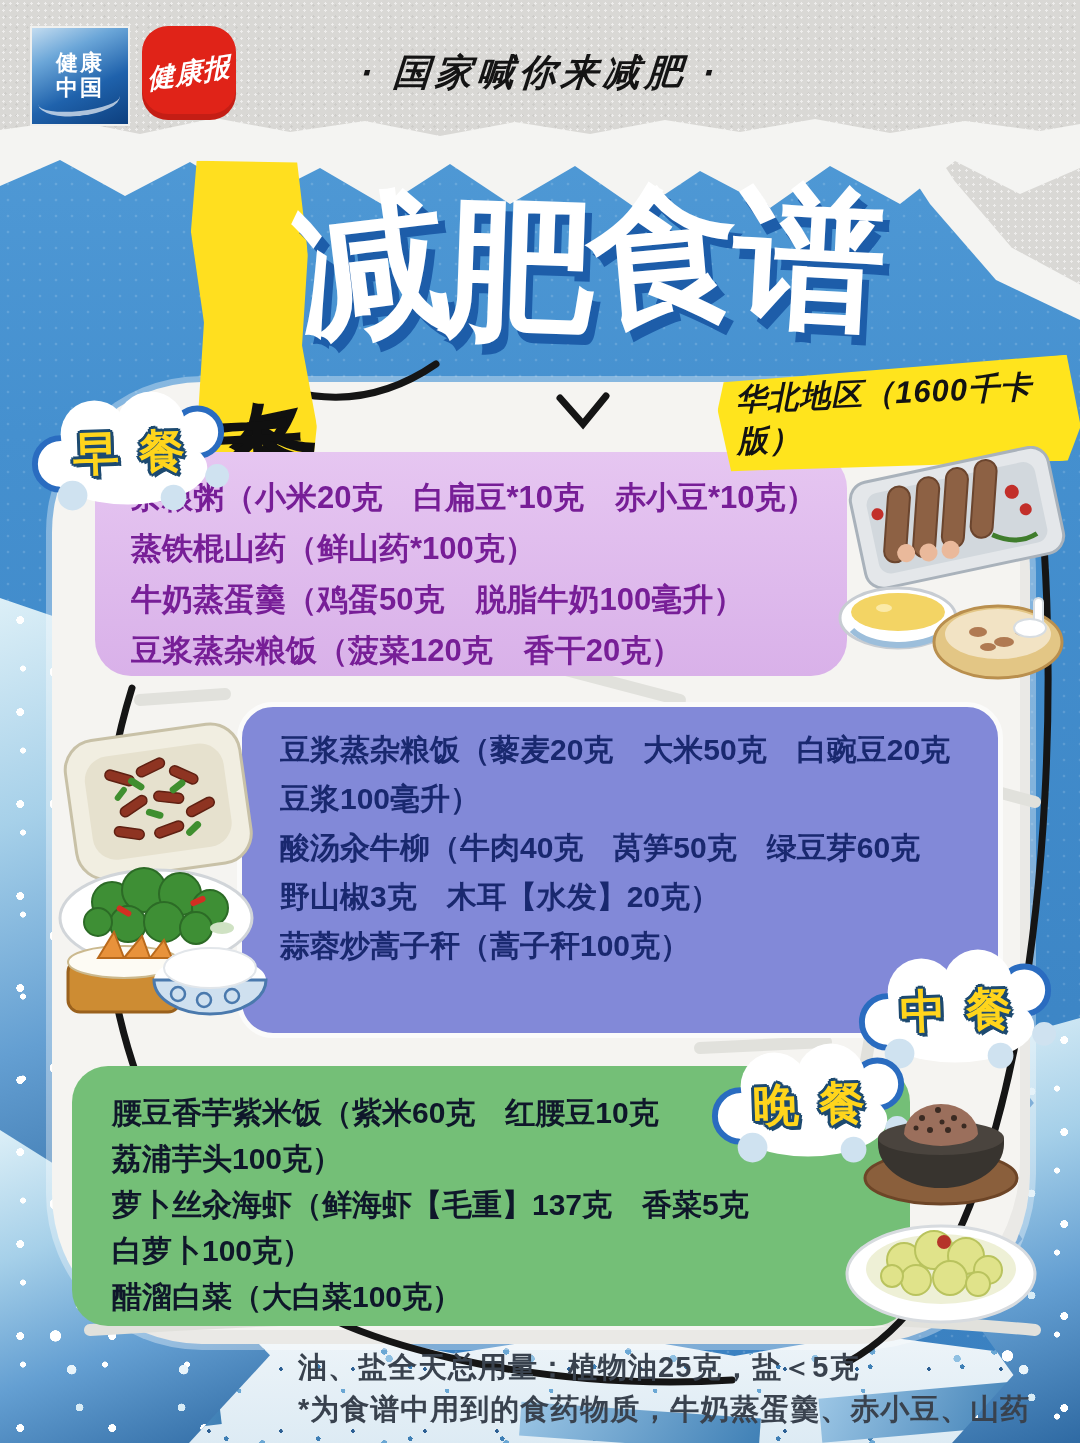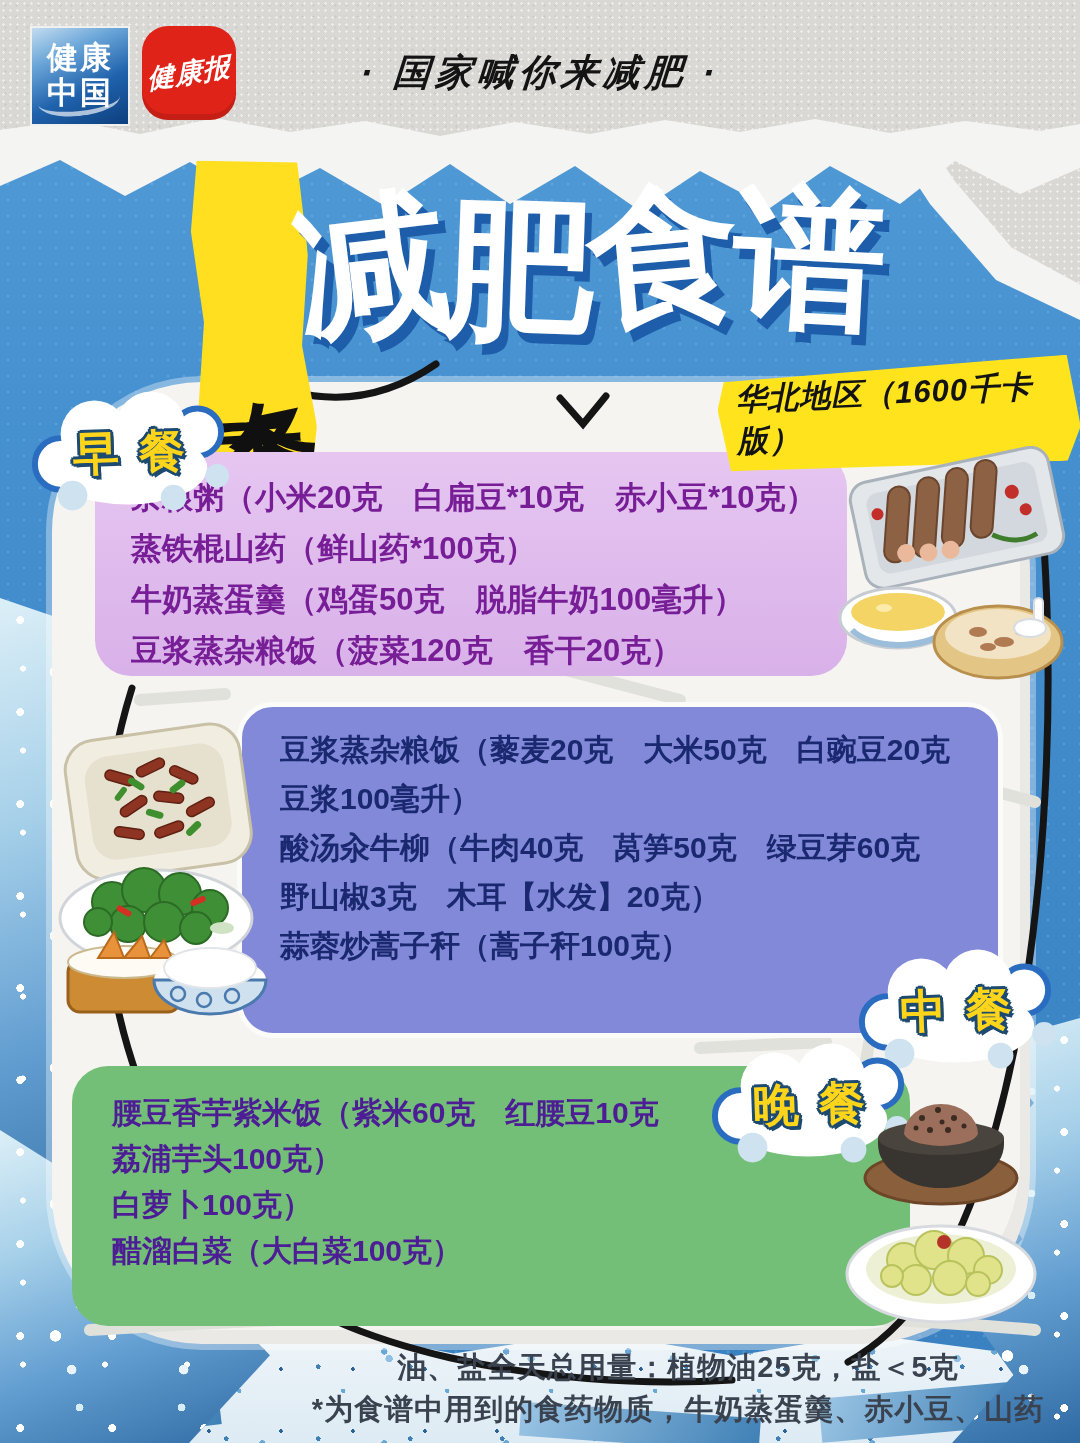--- a/index.html
+++ b/index.html
@@ -28,21 +28,21 @@
     background-image:radial-gradient(rgba(255,255,255,.55) 1px,transparent 1.2px);
     background-size:7px 7px;
     clip-path:polygon(46% 0,100% 0,100% 90%,76% 70%,56% 34%,44% 6%);}
   .torn-band{position:absolute;left:0;top:116px;width:1080px;height:102px;z-index:6;pointer-events:none;}
   
   .logo-hc{
     position:absolute;left:30px;top:26px;width:96px;height:96px;z-index:7;
     background:linear-gradient(155deg,#c3dcf0 0%,#6ba6d8 28%,#1f62ac 62%,#0d3f7e 100%);
     border:2px solid #f0f0ee;display:flex;align-items:center;justify-content:center;
   }
-  .logo-hc-text{color:#fff;font-weight:900;font-size:31px;line-height:1.12;text-align:center;letter-spacing:2px;}
+  .logo-hc-text{color:#fff;font-weight:900;font-size:22px;line-height:1.12;text-align:center;letter-spacing:2px;}
   .logo-hc-wave{position:absolute;left:6px;bottom:8px;width:82px;height:26px;border-radius:50%;
     border-bottom:5px solid rgba(255,255,255,.65);transform:rotate(-6deg);}
   .logo-hb{
     position:absolute;left:142px;top:26px;width:94px;height:94px;z-index:7;
     background:#e02318;border-radius:26px;display:flex;align-items:center;justify-content:center;
     box-shadow:inset 0 -6px 0 rgba(0,0,0,.12);
   }
   .logo-hb-text{color:#fff;font-size:27px;font-weight:700;font-style:italic;transform:rotate(-9deg) skewX(-6deg);letter-spacing:1px;}
   .slogan{
     position:absolute;left:0;top:48px;width:1080px;text-align:center;z-index:7;
@@ -129,25 +129,25 @@
     left:237px;top:702px;width:766px;height:336px;
     background:#8289d8;border:5px solid #fbfbfa;
     padding:18px 0 0 38px;box-sizing:border-box;
   }
   .box-lunch .meal-line{color:#19286f;font-size:30px;font-weight:700;line-height:49px;}
   .box-dinner{
     left:72px;top:1066px;width:838px;height:260px;
     background:#74bf77;
     padding:24px 0 0 40px;box-sizing:border-box;
   }
-  .box-dinner .meal-line{color:#4c1d95;font-size:30px;font-weight:700;line-height:46px;}
+  .box-dinner .meal-line{color:#0f172a;font-size:30px;font-weight:700;line-height:46px;}
   .food-art{position:absolute;z-index:10;}
   
   .footer{
-    position:absolute;right:22px;top:1346px;width:760px;z-index:9;text-align:center;
+    position:absolute;right:22px;top:1346px;width:760px;z-index:9;text-align:left;
     color:#39424e;font-weight:700;font-size:29px;line-height:42px;letter-spacing:1px;
   }
 </style>
 </head>
 <body>
 
 <div class="poster">
 
   <div class="ice ice-left"></div>
   <div class="ice ice-left-low"></div>
@@ -378,20 +378,21 @@
           <circle cx="150" cy="110" r="13"></circle>
           <circle cx="194" cy="88" r="12"></circle>
       </g>
     </svg>
     <span class="cloud-label">晚餐</span>
   </div>
 
   <div class="meal-box box-dinner">
     <div class="meal-line">腰豆香芋紫米饭（紫米60克　红腰豆10克</div>
     <div class="meal-line">荔浦芋头100克）</div>
+    <div class="meal-line">萝卜丝汆海虾（鲜海虾【毛重】137克　香菜5克</div>
     <div class="meal-line">白萝卜100克）</div>
     <div class="meal-line">醋溜白菜（大白菜100克）</div>
   </div>
 
   <svg class="food-art" style="left:838px;top:1082px;width:206px;height:252px;" viewBox="0 0 206 252">
     <g>
       <ellipse cx="103" cy="96" rx="76" ry="26" fill="#8a5f3c" stroke="#6d4527" stroke-width="3"></ellipse>
       <path d="M40 62 a63 44 0 0 0 126 0 l0 -6 -126 0 z" fill="#38342f"></path>
       <ellipse cx="103" cy="56" rx="63" ry="17" fill="#4a443e"></ellipse>
       <path d="M66 52 a37 30 0 0 1 74 0 q-4 10 -37 12 q-33 -2 -37 -12 z" fill="#9b6f5c"></path>

